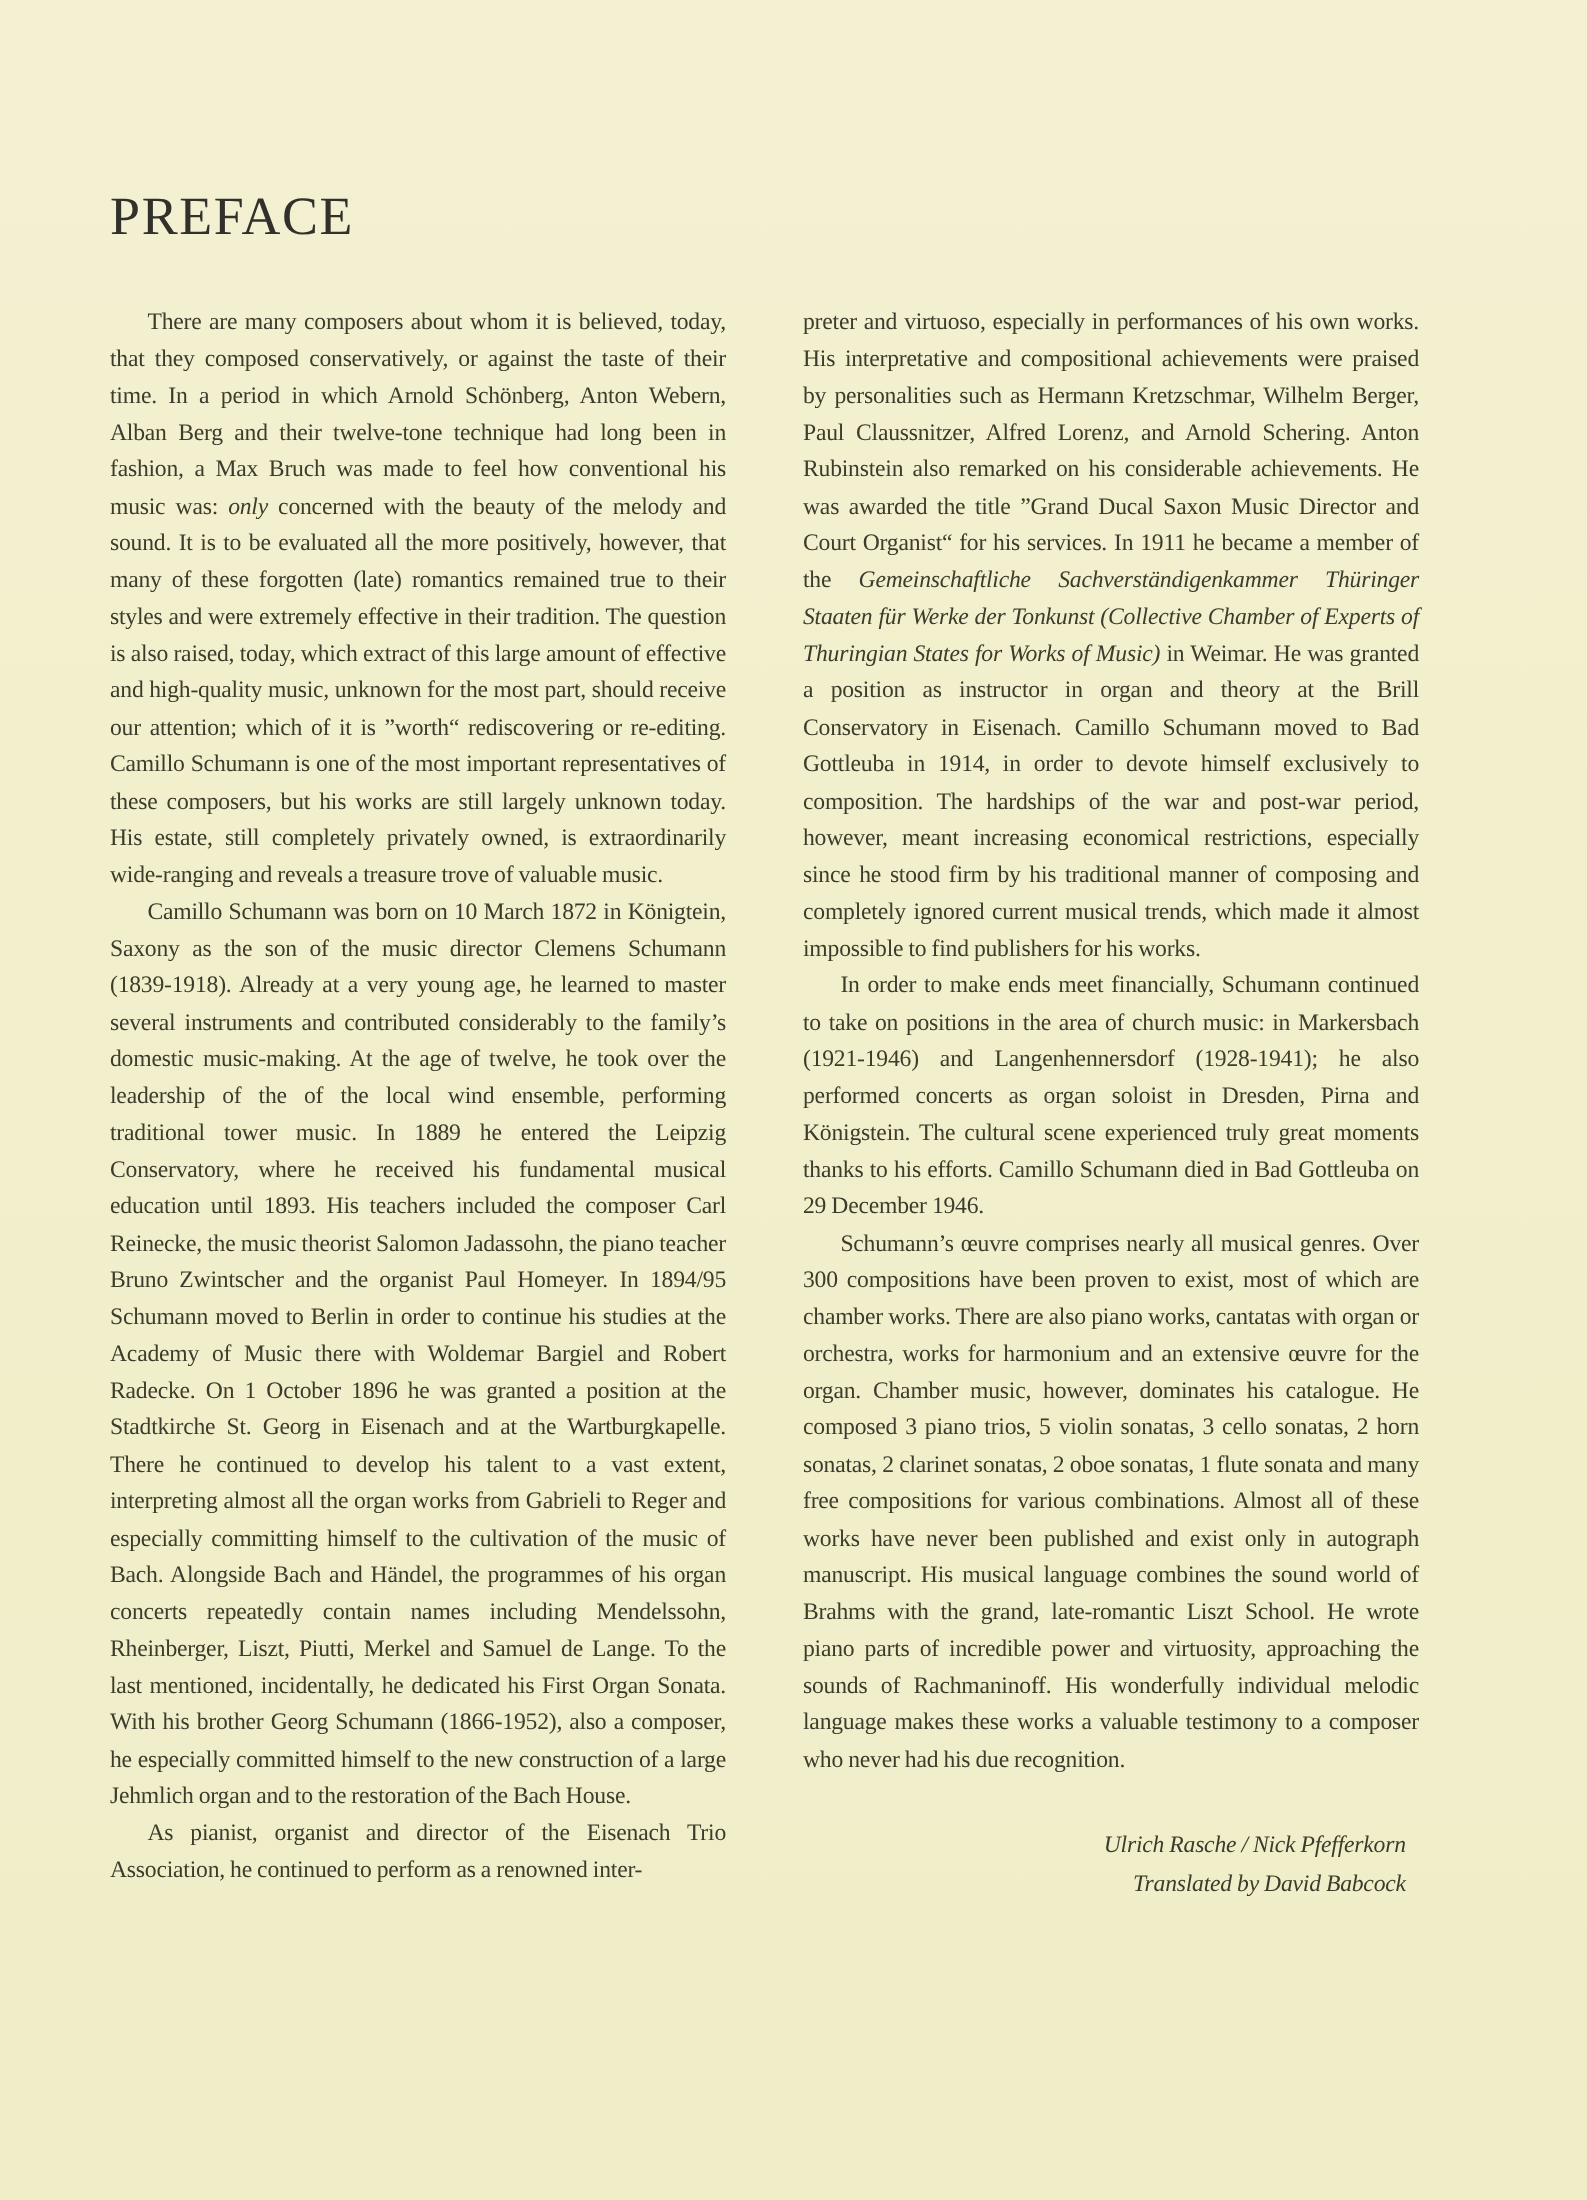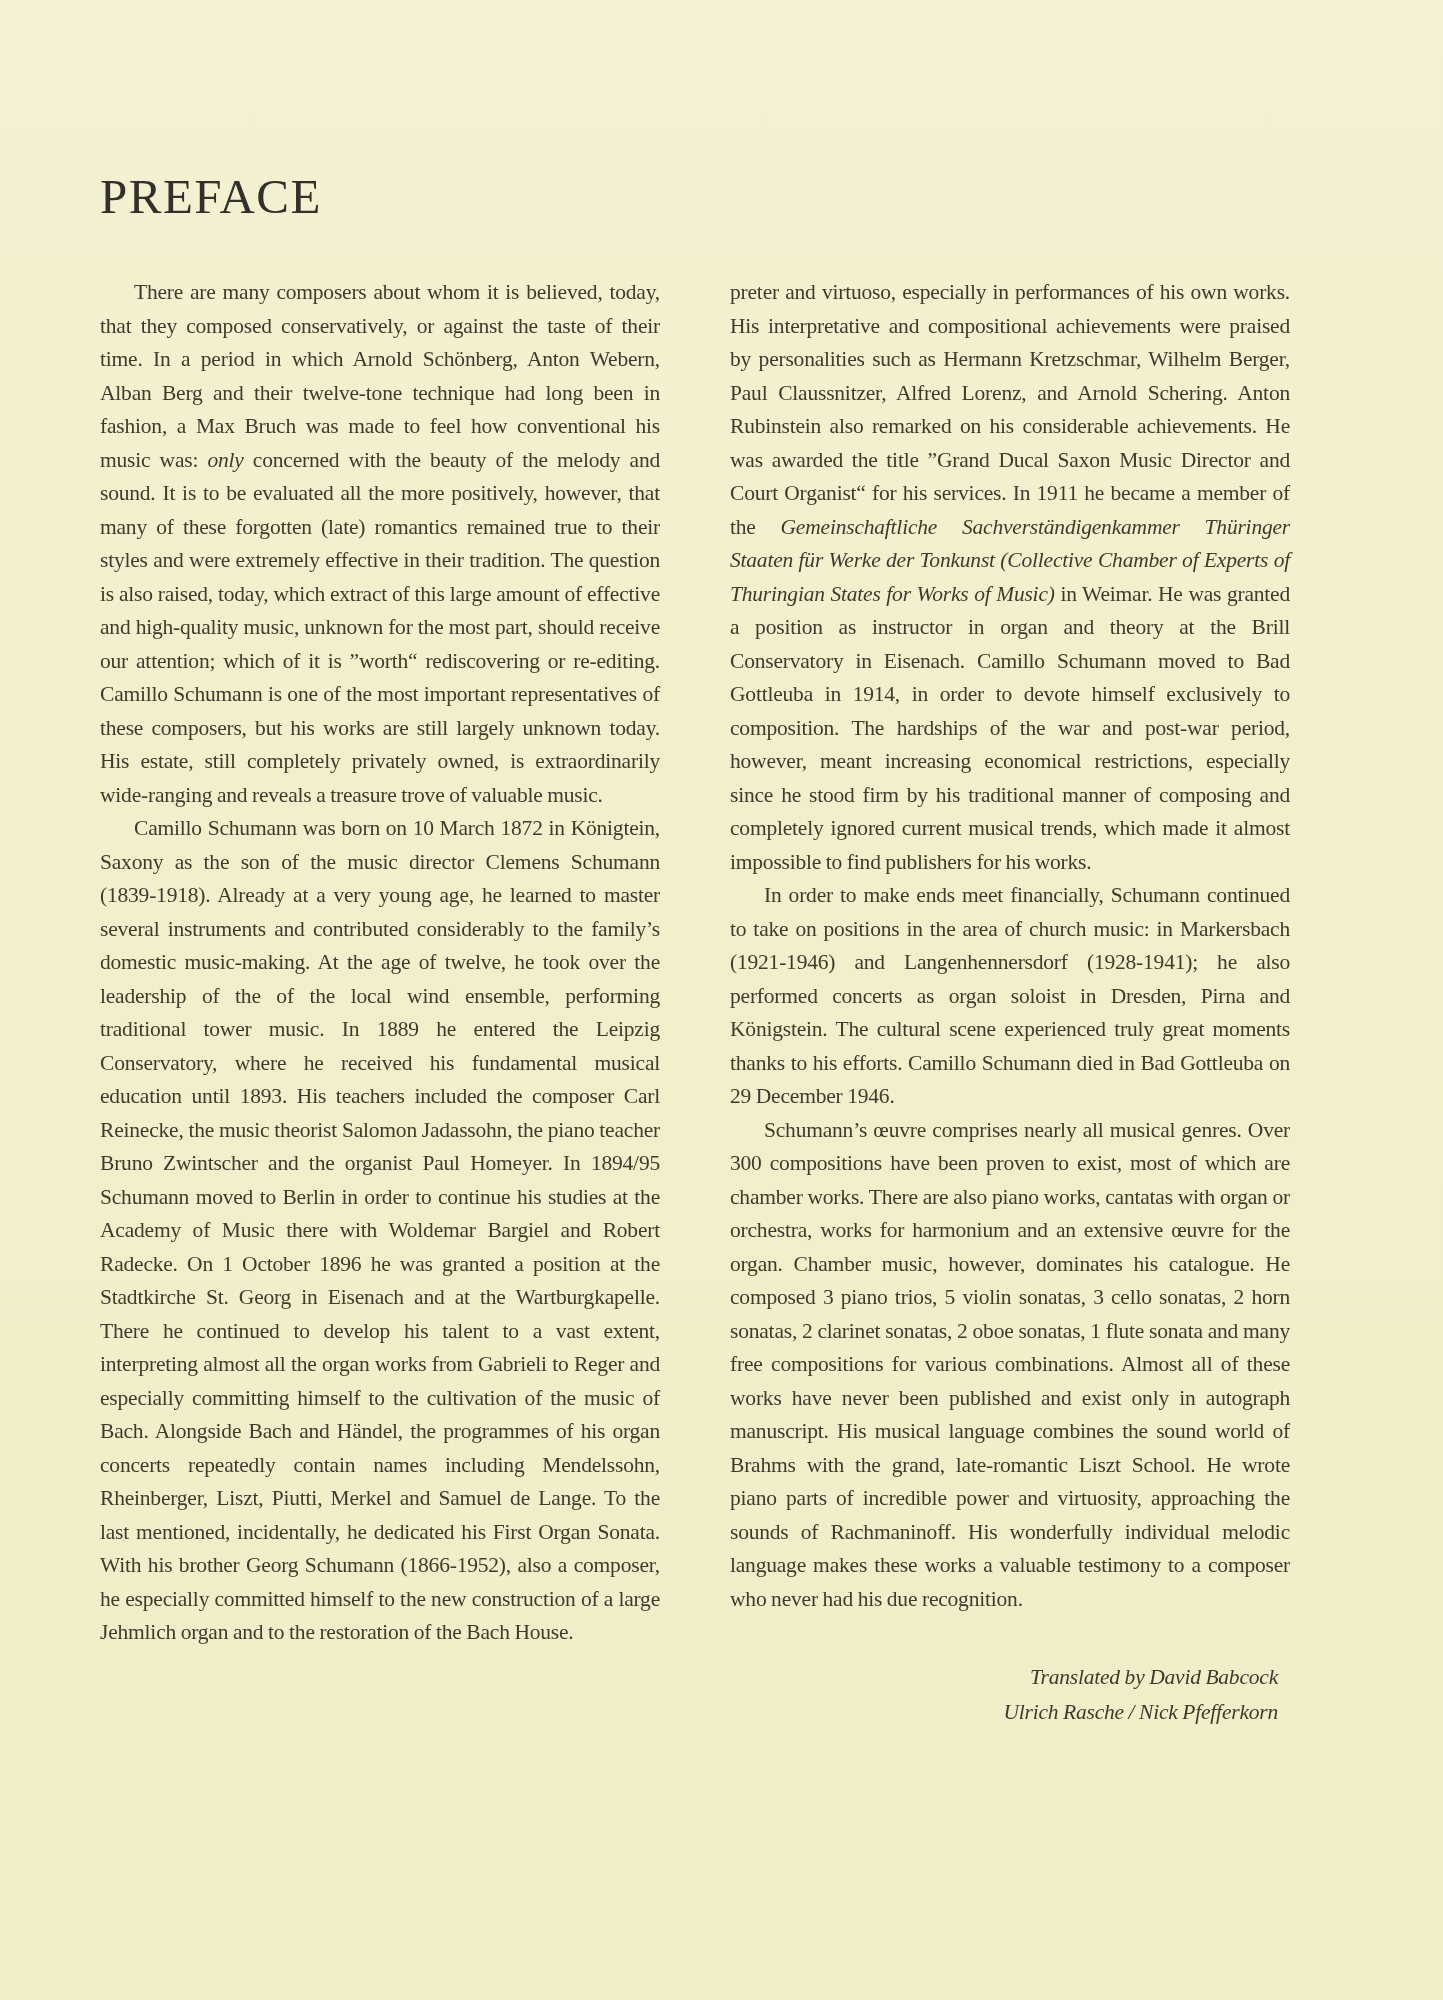--- a/index.html
+++ b/index.html
@@ -67,29 +67,30 @@
 <body>
 
 <div class="page" style="background-color: rgb(242, 239, 205); color: rgb(62, 59, 44);">
   <h1 class="title" style="color: rgb(49, 48, 42);">PREFACE</h1>
 
   <div class="columns">
     <div class="col">
       <div class="paras">
           <p class="para indent"><span>There are many composers about whom it is believed, today, that they composed conservatively, or against the taste of their time. In a period in which Arnold Schönberg, Anton Webern, Alban Berg and their twelve-tone technique had long been in fashion, a Max Bruch was made to feel how conventional his music was: </span><em>only</em><span> concerned with the beauty of the melody and sound. It is to be evaluated all the more positively, however, that many of these forgotten (late) romantics remained true to their styles and were extremely effective in their tradition. The question is also raised, today, which extract of this large amount of effective and high-quality music, unknown for the most part, should receive our attention; which of it is ”worth“ rediscovering or re-editing. Camillo Schumann is one of the most important representatives of these composers, but his works are still largely unknown today. His estate, still completely privately owned, is extraordinarily wide-ranging and reveals a treasure trove of valuable music.</span></p>
           <p class="para indent"><span>Camillo Schumann was born on 10 March 1872 in Königtein, Saxony as the son of the music director Clemens Schumann (1839-1918). Already at a very young age, he learned to master several instruments and contributed considerably to the family’s domestic music-making. At the age of twelve, he took over the leadership of the of the local wind ensemble, performing traditional tower music. In 1889 he entered the Leipzig Conservatory, where he received his fundamental musical education until 1893. His teachers included the composer Carl Reinecke, the music theorist Salomon Jadassohn, the piano teacher Bruno Zwintscher and the organist Paul Homeyer. In 1894/95 Schumann moved to Berlin in order to continue his studies at the Academy of Music there with Woldemar Bargiel and Robert Radecke. On 1 October 1896 he was granted a position at the Stadtkirche St. Georg in Eisenach and at the Wartburgkapelle. There he continued to develop his talent to a vast extent, interpreting almost all the organ works from Gabrieli to Reger and especially committing himself to the cultivation of the music of Bach. Alongside Bach and Händel, the programmes of his organ concerts repeatedly contain names including Mendelssohn, Rheinberger, Liszt, Piutti, Merkel and Samuel de Lange. To the last mentioned, incidentally, he dedicated his First Organ Sonata. With his brother Georg Schumann (1866-1952), also a composer, he especially committed himself to the new construction of a large Jehmlich organ and to the restoration of the Bach House.</span></p>
+          <p class="para indent"><span>As pianist, organist and director of the Eisenach Trio Association, he continued to perform as a renowned inter-</span></p>
         </div>
     </div>
 
     <div class="col">
       <div class="paras">
           <p class="para"><span>preter and virtuoso, especially in performances of his own works. His interpretative and compositional achievements were praised by personalities such as Hermann Kretzschmar, Wilhelm Berger, Paul Claussnitzer, Alfred Lorenz, and Arnold Schering. Anton Rubinstein also remarked on his considerable achievements. He was awarded the title ”Grand Ducal Saxon Music Director and Court Organist“ for his services. In 1911 he became a member of the </span><em>Gemeinschaftliche Sachverständigenkammer Thüringer Staaten für Werke der Tonkunst (Collective Chamber of Experts of Thuringian States for Works of Music)</em><span> in Weimar. He was granted a position as instructor in organ and theory at the Brill Conservatory in Eisenach. Camillo Schumann moved to Bad Gottleuba in 1914, in order to devote himself exclusively to composition. The hardships of the war and post-war period, however, meant increasing economical restrictions, especially since he stood firm by his traditional manner of composing and completely ignored current musical trends, which made it almost impossible to find publishers for his works.</span></p>
           <p class="para indent"><span>In order to make ends meet financially, Schumann continued to take on positions in the area of church music: in Markersbach (1921-1946) and Langenhennersdorf (1928-1941); he also performed concerts as organ soloist in Dresden, Pirna and Königstein. The cultural scene experienced truly great moments thanks to his efforts. Camillo Schumann died in Bad Gottleuba on 29 December 1946.</span></p>
           <p class="para indent"><span>Schumann’s œuvre comprises nearly all musical genres. Over 300 compositions have been proven to exist, most of which are chamber works. There are also piano works, cantatas with organ or orchestra, works for harmonium and an extensive œuvre for the organ. Chamber music, however, dominates his catalogue. He composed 3 piano trios, 5 violin sonatas, 3 cello sonatas, 2 horn sonatas, 2 clarinet sonatas, 2 oboe sonatas, 1 flute sonata and many free compositions for various combinations. Almost all of these works have never been published and exist only in autograph manuscript. His musical language combines the sound world of Brahms with the grand, late-romantic Liszt School. He wrote piano parts of incredible power and virtuosity, approaching the sounds of Rachmaninoff. His wonderfully individual melodic language makes these works a valuable testimony to a composer who never had his due recognition.</span></p>
         </div>
 
       <div class="signature">
+        <div>Ulrich Rasche / Nick Pfefferkorn</div>
         <div>Translated by David Babcock</div>
-        <div>Ulrich Rasche / Nick Pfefferkorn</div>
       </div>
     </div>
   </div>
 </div>
 
 </body></html>

